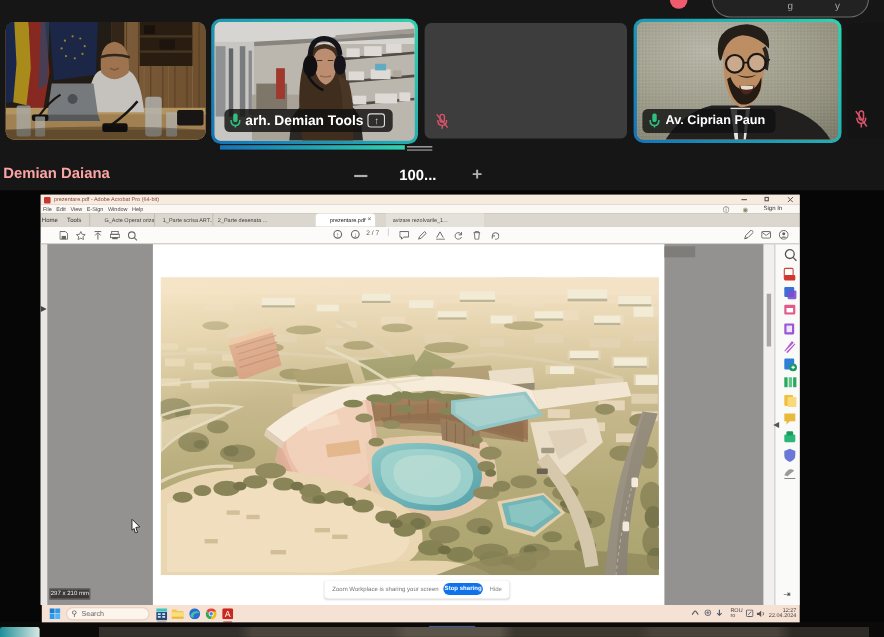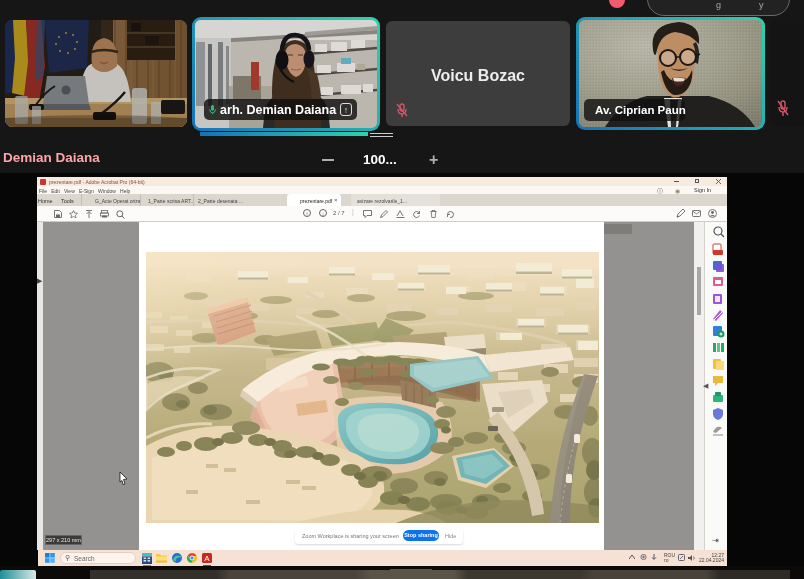--- a/index.html
+++ b/index.html
@@ -153,32 +153,31 @@
       <rect width="182" height="108" fill="#141210" opacity="0.05"></rect>
     </svg>
     
     <div style="position:absolute;left:9px;bottom:8px;width:153px;height:21px;background:rgba(16,16,16,0.82);
          border-radius:5px;display:flex;align-items:center;padding:0 5px;">
       <svg width="10" height="14" viewBox="0 0 10 14">
             <rect x="3" y="0" width="4" height="8" rx="2" fill="#2fbf7f"></rect>
             <path d="M1,6 Q1,11 5,11 Q9,11 9,6" stroke="#2fbf7f" stroke-width="1.4" fill="none"></path>
             <line x1="5" y1="11" x2="5" y2="13" stroke="#2fbf7f" stroke-width="1.4"></line>
           </svg>
-      <span style="color:#fff;font-size:12.5px;font-weight:700;margin-left:4px;white-space:nowrap;">arh. Demian Daiana</span>
+      <span style="color:#fff;font-size:12.5px;font-weight:700;margin-left:4px;white-space:nowrap;">arh. Demian Tools</span>
       <span style="margin-left:4px;width:16px;height:13px;border:1px solid #ddd;border-radius:3px;color:#ddd;
             font-size:9px;line-height:12px;text-align:center;">↑</span>
     </div>
     </div>
   </div>
   <div class="abs" style="left:200px;top:132px;width:168px;height:4px;background:linear-gradient(90deg,#1473b8,#2ed3ae);"></div>
   <div class="abs" style="left:370px;top:133px;width:23px;height:1px;background:#cfcfcf;"></div>
   <div class="abs" style="left:370px;top:136px;width:23px;height:1px;background:#cfcfcf;"></div>
 
   <div class="abs" style="left:386px;top:21px;width:184px;height:105px;border-radius:6px;background:#3d3d3d;">
-    <div style="position:absolute;left:0;right:0;top:46px;text-align:center;color:#ececec;font-size:16px;font-weight:700;">Voicu Bozac</div>
     <svg style="position:absolute;left:9px;bottom:8px;" width="14" height="15" viewBox="0 0 14 15">
       <g stroke="#d9546a" stroke-width="1.3" fill="none">
         <rect x="5" y="1" width="4" height="7" rx="2" fill="none"></rect>
         <path d="M3,6 Q3,11 7,11 Q11,11 11,6"></path>
         <line x1="7" y1="11" x2="7" y2="14"></line>
         <line x1="2" y1="1" x2="12" y2="13"></line>
       </g>
     </svg>
   </div>
 
@@ -214,21 +213,21 @@
       <circle cx="109" cy="37" r="8" fill="rgba(235,235,235,0.3)" stroke="#1a1714" stroke-width="2"></circle>
       <line x1="96.5" y1="37" x2="101.5" y2="37" stroke="#1a1714" stroke-width="1.6"></line>
       <line x1="117" y1="36" x2="121" y2="34" stroke="#1a1714" stroke-width="1.4"></line>
 
       <path d="M82,52 Q86,72 95,75 Q107,76 112,62 Q114,54 113,50 Q109,62 100,62 Q89,62 85,50 Z" fill="#241b14"></path>
       <path d="M93,58 Q100,57 107,58 Q105,66 98,66 Q94,64 93,58 Z" fill="#4c261e"></path>
       <path d="M94,58 Q100,57.5 106,58.5 L105,61 Q99,62 95,61 Z" fill="#e4dccd"></path>
       <path d="M91,48 Q100,51 109,48 Q100,54 91,48 Z" fill="#32261c"></path>
     </svg>
     
-    <div style="position:absolute;left:5px;bottom:6px;width:101px;height:22px;background:rgba(16,16,16,0.8);
+    <div style="position:absolute;left:5px;bottom:6px;width:121px;height:22px;background:rgba(16,16,16,0.8);
          border-radius:5px;display:flex;align-items:center;padding:0 6px;">
       <svg width="10" height="14" viewBox="0 0 10 14">
             <rect x="3" y="0" width="4" height="8" rx="2" fill="#2fbf7f"></rect>
             <path d="M1,6 Q1,11 5,11 Q9,11 9,6" stroke="#2fbf7f" stroke-width="1.4" fill="none"></path>
             <line x1="5" y1="11" x2="5" y2="13" stroke="#2fbf7f" stroke-width="1.4"></line>
           </svg>
       <span style="color:#fff;font-size:11.5px;font-weight:700;margin-left:5px;white-space:nowrap;">Av. Ciprian Paun</span>
     </div>
     </div>
   </div>

